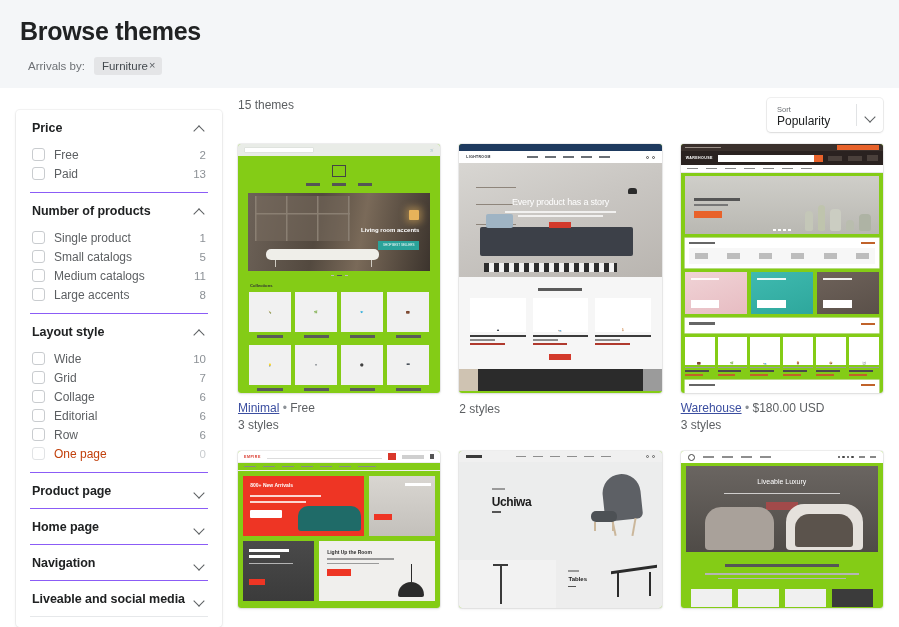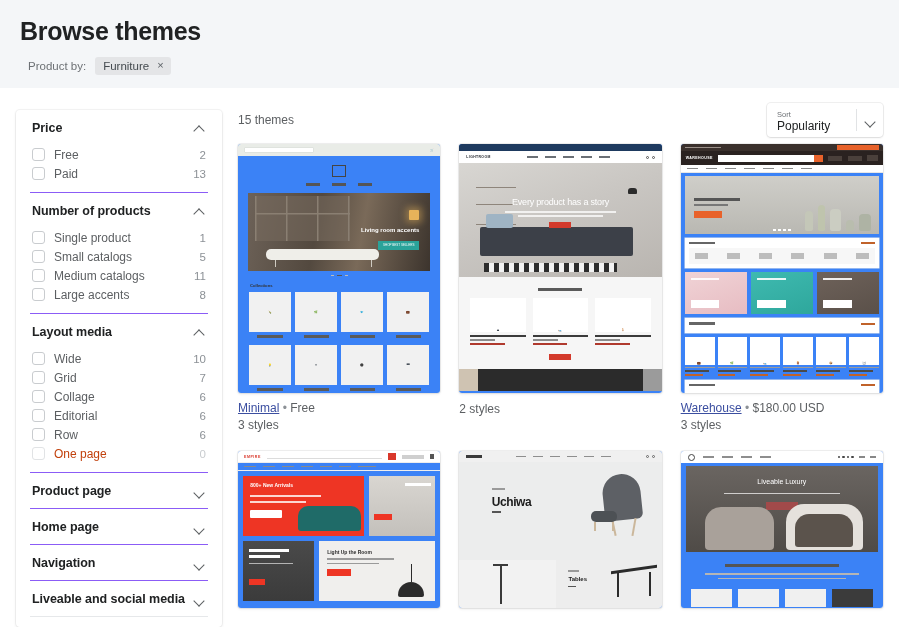--- a/index.html
+++ b/index.html
@@ -32,21 +32,21 @@
     margin-top: 9px;
     padding-left: 8px;
   }
   .filtered-label {
     font-size: 11.5px;
     color: #6d7175;
   }
   .filter-chip {
     display: inline-flex;
     align-items: center;
-    gap: 8px;
+    gap: 1px;
     background: #e4e5e7;
     border-radius: 3px;
     padding: 2.5px 7px 3.5px 8px;
     font-size: 11.5px;
     color: #444a4f;
     cursor: pointer;
   }
   .filter-chip .chip-x {
     font-size: 11px;
     color: #5c6166;
@@ -135,21 +135,21 @@
 
   
   .main {
     flex: 1;
     margin-left: 16px;
     margin-top: 10px;
     min-width: 0;
   }
   .main-toolbar {
     display: flex;
-    align-items: center;
+    align-items: flex-start;
     justify-content: space-between;
     height: 44px;
     gap: 12px;
   }
   .theme-count { font-size: 12px; color: #5c5f62; }
 
   .sort-select {
     width: 116px;
     height: 34px;
     background: #fff;
@@ -200,21 +200,21 @@
   .theme-name {
     color: #3b4ea0;
     text-decoration: underline;
     font-weight: 400;
     cursor: pointer;
   }
   .sep { color: #8c9196; }
   .theme-styles { font-size: 12px; color: #5c5f62; line-height: 16px; margin-top: 1px; }
 
   
-  .prev { width: 100%; height: 100%; position: relative; background: #3b82f6; font-size: 3px; }
+  .prev { width: 100%; height: 100%; position: relative; background: #84cc16; font-size: 3px; }
 
   
   .m-top { height: 12px; background: #e9ece7; display:flex; align-items:center; padding: 0 6px; justify-content: space-between;}
   .m-search { width: 70px; height: 6px; background: #fff; border: 0.5px solid #dfe3de; border-radius: 1px; }
   .m-cart { font-size: 3px; color: #6b6f6a; }
   .m-logo { width: 14px; height: 12px; border: 0.8px solid #444; margin: 9px auto 0; }
   .m-nav { display: flex; gap: 12px; justify-content: center; margin-top: 6px; }
   .m-nav i { display:block; width: 14px; height: 2.5px; background: #555; }
   .m-hero {
     margin: 7px 10px 0; height: 78px; position: relative; overflow: hidden;
@@ -407,21 +407,21 @@
   .l-cards { display:grid; grid-template-columns:repeat(4,1fr); gap:6px; padding:10px 10px 0;}
   .l-card { height:18px; background:#f0f0f0;}
   .l-card.dark { background:#3b3b3b;}
 </style>
 </head>
 <body>
 
 <div class="page-header">
   <div class="page-title">Browse themes</div>
   <div class="filtered-row">
-    <span class="filtered-label">Product by:</span>
+    <span class="filtered-label">Arrivals by:</span>
     <span class="filter-chip">
       <span>Furniture</span>
       <span class="chip-x">×</span>
     </span>
   </div>
 </div>
 
 <div class="body-wrap">
 
   <aside class="sidebar">
@@ -469,21 +469,21 @@
         <label class="facet-option">
           <span class="cb"></span>
           <span class="opt-label">Large accents</span>
           <span class="opt-count">8</span>
         </label>
       </div>
     </section>
 
     <section class="facet">
       <div class="facet-head">
-        <span class="facet-title">Layout media</span>
+        <span class="facet-title">Layout style</span>
         <span class="chev up"></span>
       </div>
       <div class="facet-options">
         <label class="facet-option">
           <span class="cb"></span>
           <span class="opt-label">Wide</span>
           <span class="opt-count">10</span>
         </label>
         <label class="facet-option">
           <span class="cb"></span>

